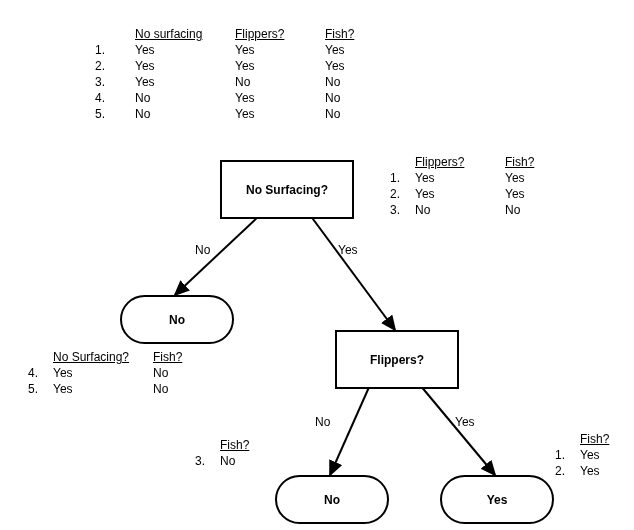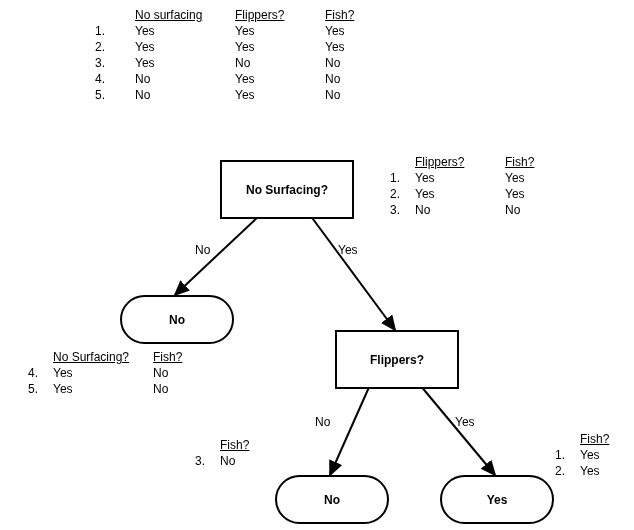--- a/index.html
+++ b/index.html
@@ -49,21 +49,21 @@
 
   <line x1="260" y1="215" x2="175" y2="295" stroke="#000" stroke-width="2" marker-end="url(#ah)"></line>
 
   <line x1="310" y1="215" x2="395" y2="330" stroke="#000" stroke-width="2" marker-end="url(#ah)"></line>
 
   <line x1="370" y1="385" x2="330" y2="475" stroke="#000" stroke-width="2" marker-end="url(#ah)"></line>
 
   <line x1="420" y1="385" x2="495" y2="475" stroke="#000" stroke-width="2" marker-end="url(#ah)"></line>
 </svg>
 
-<div class="abs tbl" style="left:95px; top:8px; grid-template-columns:40px 100px 90px 70px; row-gap:2px;">
+<div class="abs tbl" style="left:95px; top:27px; grid-template-columns:40px 100px 90px 70px; row-gap:2px;">
   <div class="cell hdr"></div>
   <div class="cell hdr">No surfacing</div>
   <div class="cell hdr">Flippers?</div>
   <div class="cell hdr">Fish?</div>
 
   <div class="cell">1.</div>
   <div class="cell">Yes</div>
   <div class="cell">Yes</div>
   <div class="cell">Yes</div>
 

